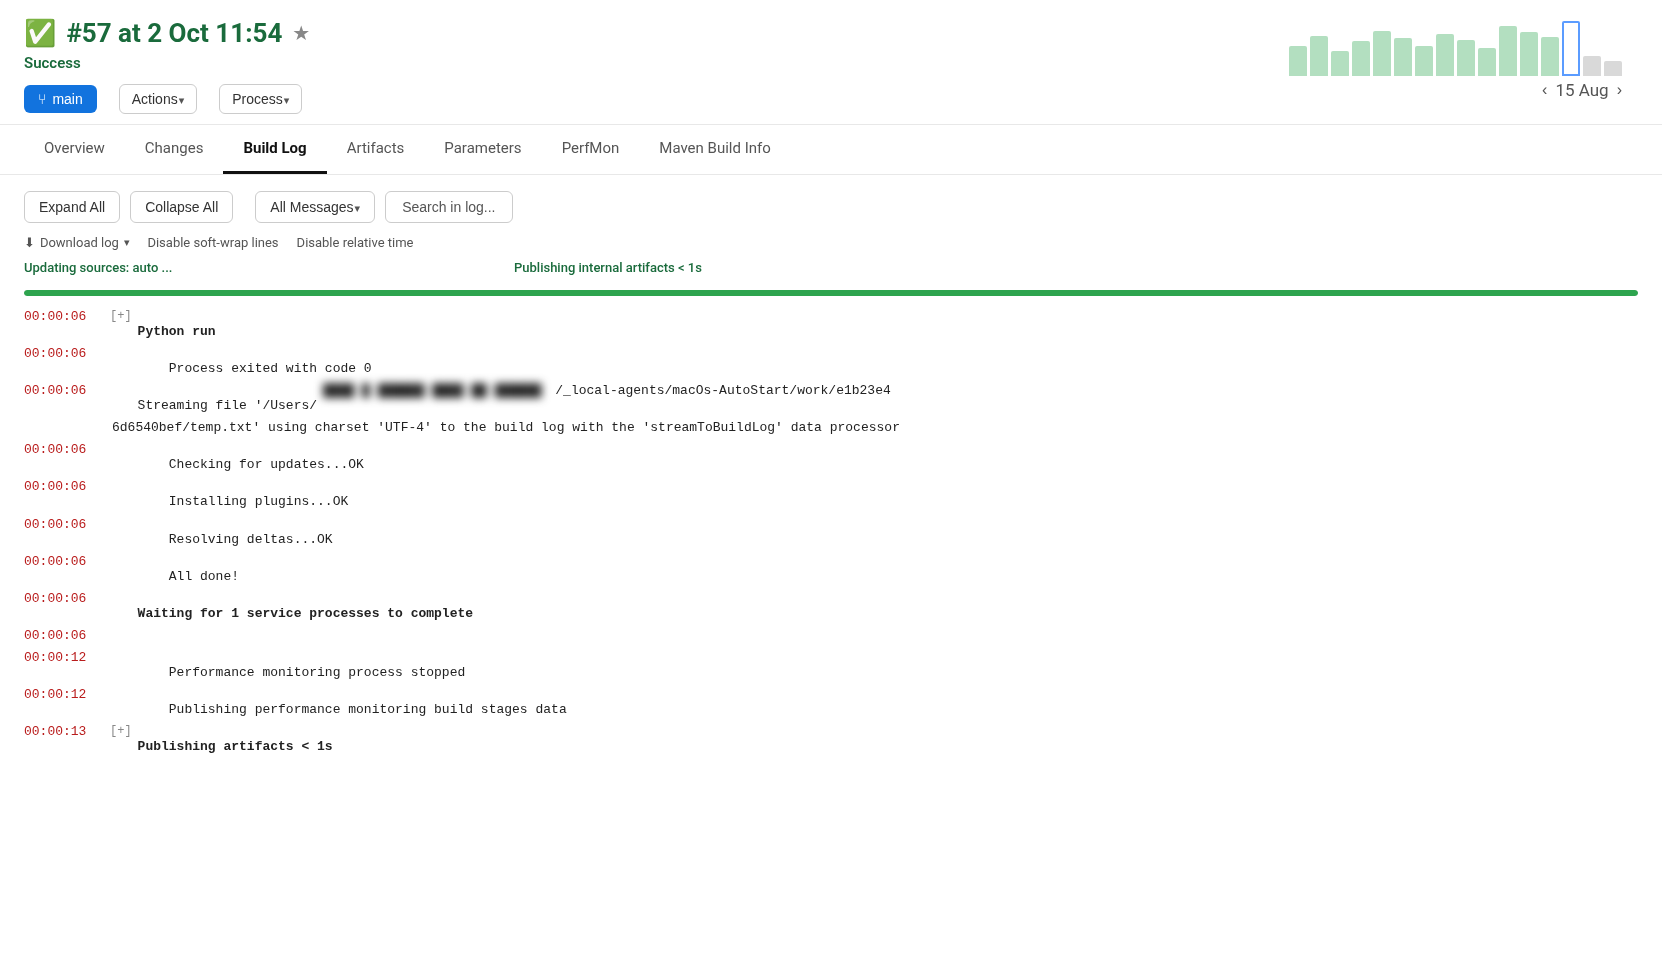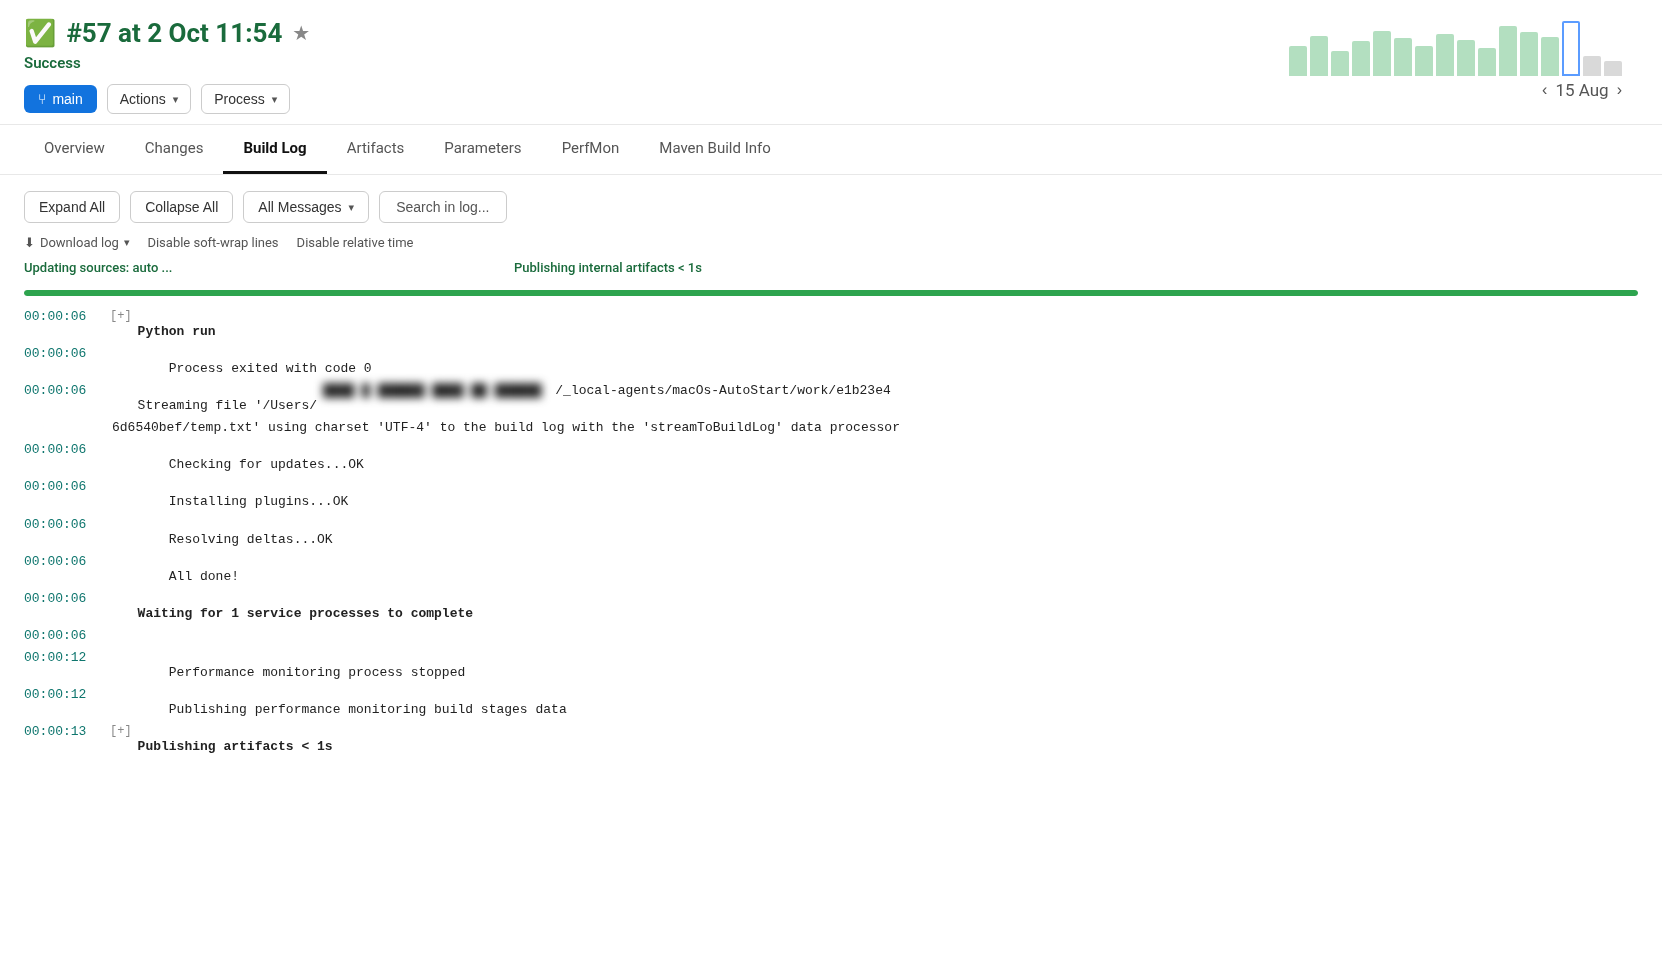--- a/index.html
+++ b/index.html
@@ -145,22 +145,23 @@
       background: #fff;
       color: #333;
       border: 1px solid #ccc;
       border-radius: 6px;
       padding: 7px 14px;
       font-size: 14px;
       cursor: pointer;
     }
     .btn-log-dropdown {
       display: flex;
-      align-items: center;
-      gap: 7px;
+      align-items: flex-end;
+      gap: 1px;
+      margin-left: 12px;
     }
     .btn-search {
       background: #fff;
       border: 1px solid #ccc;
       border-radius: 6px;
       padding: 7px 16px;
       font-size: 14px;
       cursor: pointer;
       color: #555;
     }
@@ -220,21 +221,21 @@
       color: #222;
       overflow-x: auto;
     }
     .log-line {
       display: flex;
       align-items: flex-start;
       gap: 6px;
       white-space: pre;
     }
     .log-time {
-      color: #0f766e;
+      color: #b91c1c;
       min-width: 80px;
       user-select: none;
     }
     .log-expand-btn {
       color: #888;
       cursor: pointer;
       font-size: 12px;
       min-width: 16px;
       display: inline-block;
     }

